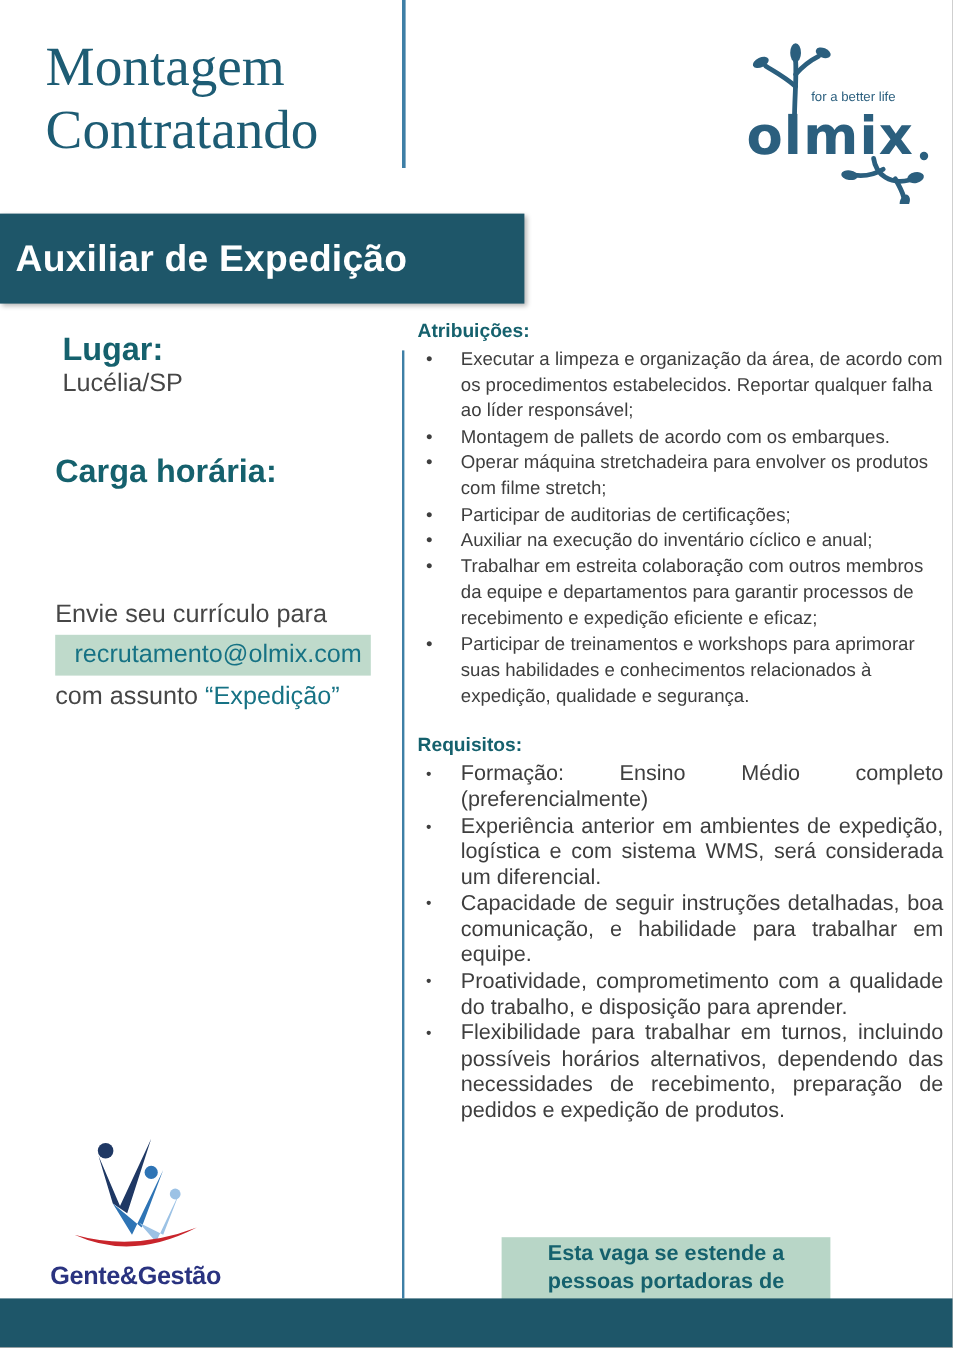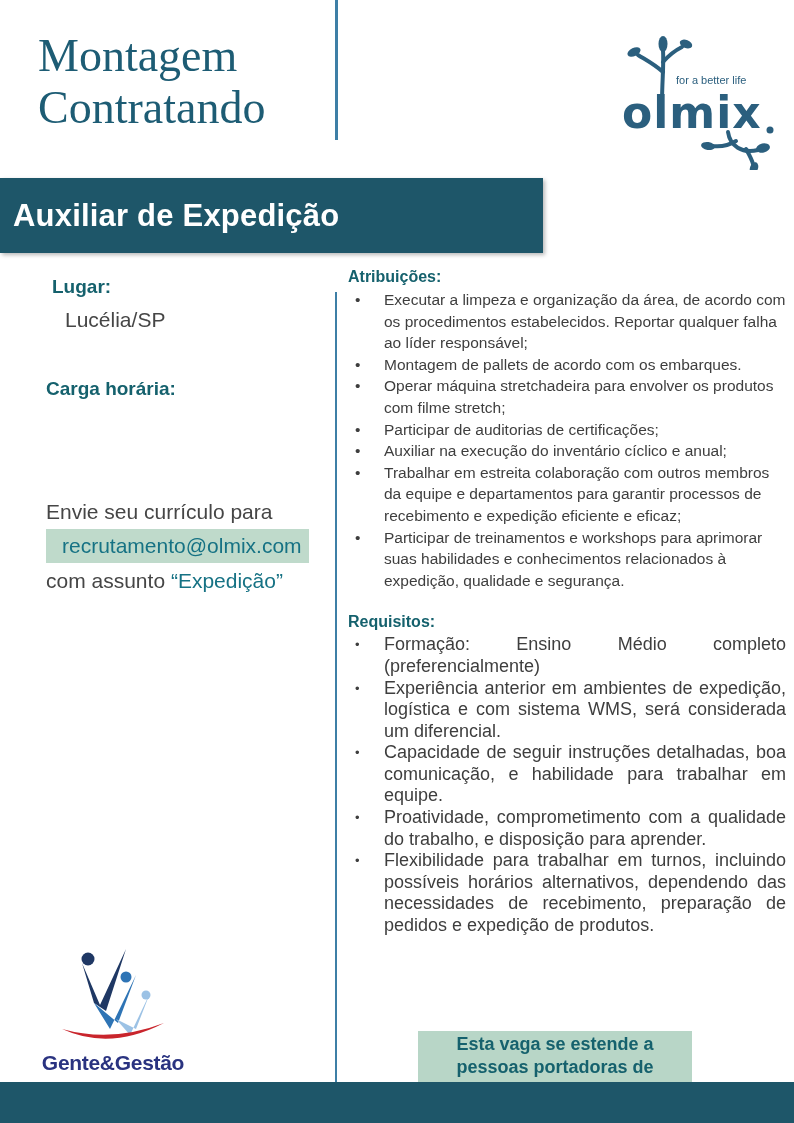--- a/index.html
+++ b/index.html
@@ -21,38 +21,38 @@
     font-family:"Liberation Serif", serif;
     font-size:46px;line-height:52px;color:var(--title-serif);
   }
   .rule-top{
     position:absolute;left:335px;top:0;width:3px;height:140px;
     background:var(--divider-blue);
   }
   .olmix{position:absolute;left:618px;top:28px;width:160px;height:142px;}
   
   .banner{
-    position:absolute;left:0;top:178px;width:543px;height:75px;
+    position:absolute;left:0;top:178px;width:437px;height:75px;
     background:var(--teal-banner);
     box-shadow:2px 2px 4px rgba(0,0,0,0.28);
     display:flex;align-items:center;
   }
   .banner h1{
     color:#fff;font-size:31px;font-weight:bold;padding-left:13px;letter-spacing:0.2px;
   }
   
   .rule-mid{
     position:absolute;left:335px;top:292px;width:2px;height:790px;
     background:var(--divider-blue);
   }
   
-  .label{position:absolute;font-size:19px;font-weight:bold;color:var(--teal-heading);}
+  .label{position:absolute;font-size:27px;font-weight:bold;color:var(--teal-heading);}
   .value{position:absolute;font-size:21px;color:#464646;}
   .lbl-location{left:52px;top:276px;}
-  .val-location{left:52px;top:308px;margin-left:13px;}
+  .val-location{left:52px;top:308px;}
   .lbl-hours{left:46px;top:378px;}
   .val-hours{left:46px;top:410px;}
   .apply{position:absolute;left:46px;top:478px;font-size:21px;color:#464646;line-height:31px;margin-top:18px;}
   .apply .email{
     display:inline-block;margin:2px 0;padding:1px 7px 2px 16px;
     background:var(--mint-highlight);color:#167284;text-decoration:none;
   }
   .apply .subject{color:#167284;}
   
   .rcol{position:absolute;left:348px;top:268px;width:438px;}

